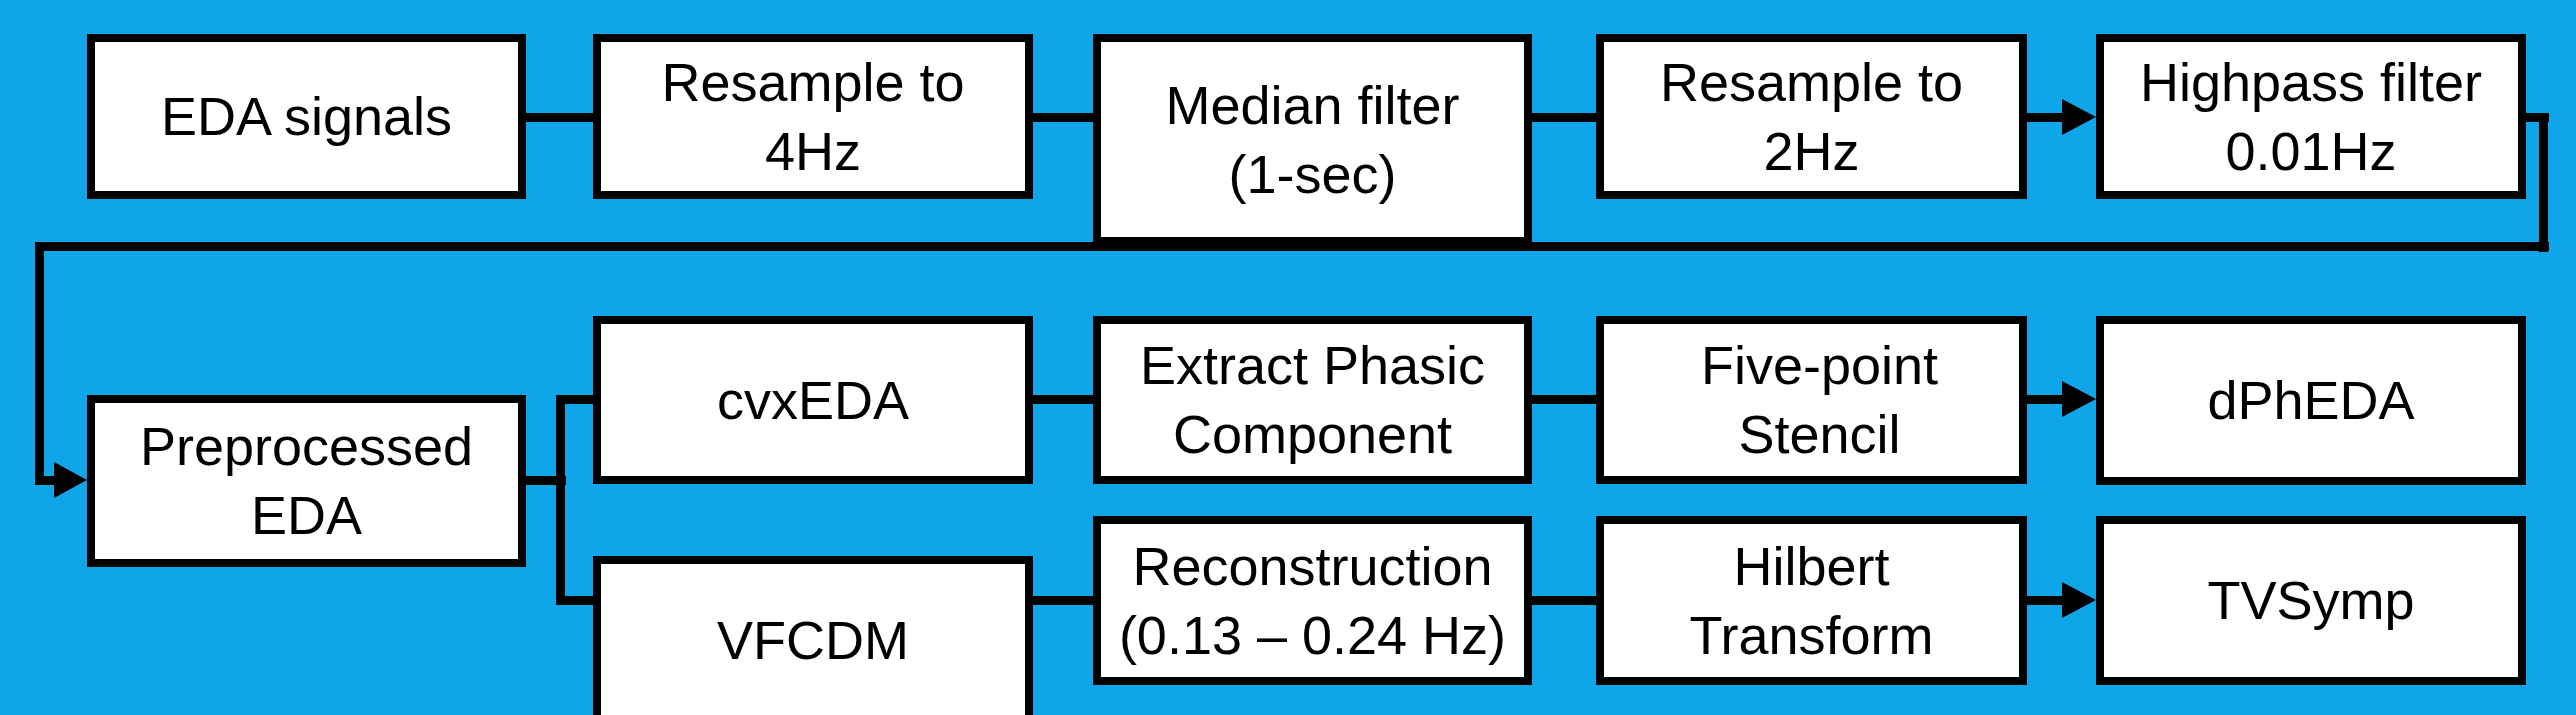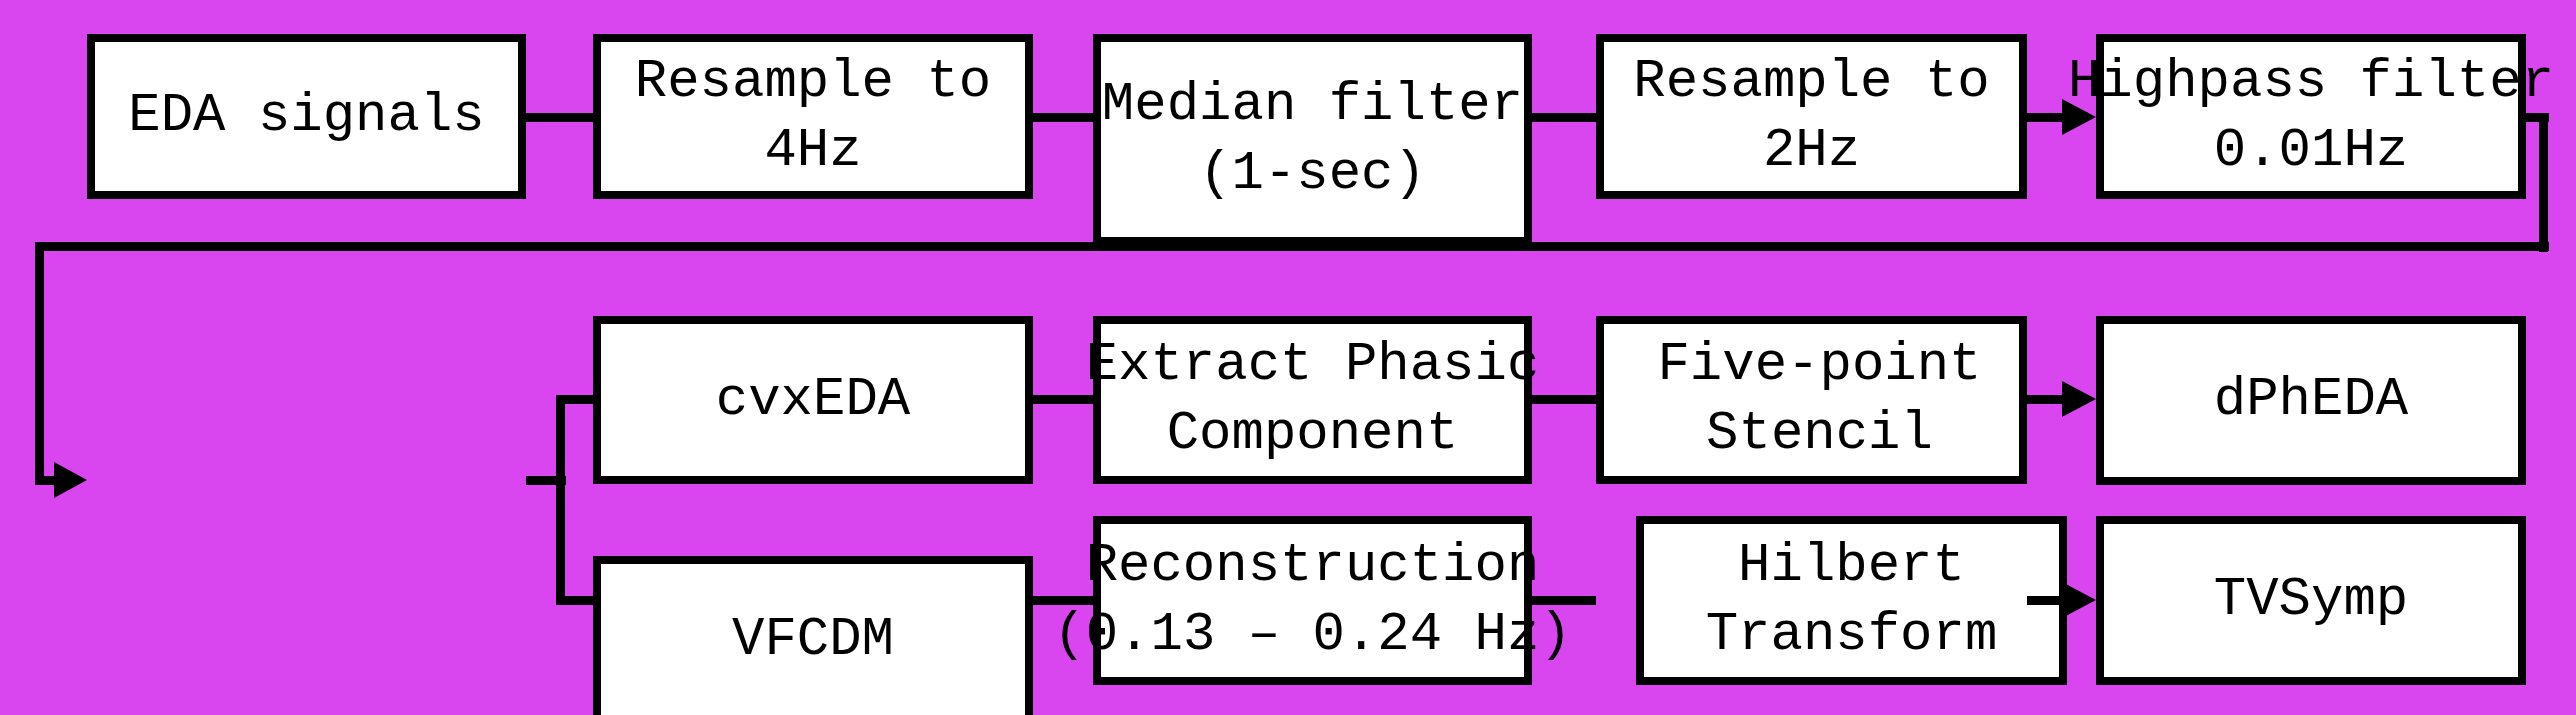--- a/index.html
+++ b/index.html
@@ -4,23 +4,23 @@
 <style>
   html, body {
     margin: 0;
     padding: 0;
     background: #ffffff;
   }
   #canvas {
     position: relative;
     width: 2576px;
     height: 715px;
-    background: #d946ef;
+    background: #0ea5e9;
     overflow: hidden;
-    font-family: Liberation Mono, monospace;
+    font-family: Liberation Sans, sans-serif;
   }
   .node {
     position: absolute;
     box-sizing: border-box;
     border: 8.5px solid #000000;
     background: #ffffff;
     display: flex;
     flex-direction: column;
     align-items: center;
     justify-content: center;
@@ -65,20 +65,24 @@
   <div class="node" style="left:1596px; top:34px; width:431px; height:165px;">
     <span>Resample to</span>
     <span>2Hz</span>
   </div>
 
   <div class="node" style="left:2096px; top:34px; width:430px; height:165px;">
     <span>Highpass filter</span>
     <span>0.01Hz</span>
   </div>
 
+  <div class="node" style="left:87px; top:395px; width:439px; height:172px;">
+    <span>Preprocessed</span>
+    <span>EDA</span>
+  </div>
 
   <div class="node" style="left:593px; top:316px; width:440px; height:168px;">
     <span>cvxEDA</span>
   </div>
 
   <div class="node" style="left:1093px; top:316px; width:439px; height:168px;">
     <span>Extract Phasic</span>
     <span>Component</span>
   </div>
 
@@ -93,21 +97,21 @@
 
   <div class="node" style="left:593px; top:516px; width:440px; height:169px;margin-top:40px;">
     <span>VFCDM</span>
   </div>
 
   <div class="node" style="left:1093px; top:516px; width:439px; height:169px;">
     <span>Reconstruction</span>
     <span>(0.13 – 0.24 Hz)</span>
   </div>
 
-  <div class="node" style="left:1596px; top:516px; width:431px; height:169px;margin-left:40px;">
+  <div class="node" style="left:1596px; top:516px; width:431px; height:169px;">
     <span>Hilbert</span>
     <span>Transform</span>
   </div>
 
   <div class="node" style="left:2096px; top:516px; width:430px; height:169px;">
     <span>TVSymp</span>
   </div>
 
   <div class="line" style="left:526px;  top:113px; width:67px; height:9.3px;"></div>
   <div class="line" style="left:1033px; top:113px; width:61px; height:9.3px;"></div>

